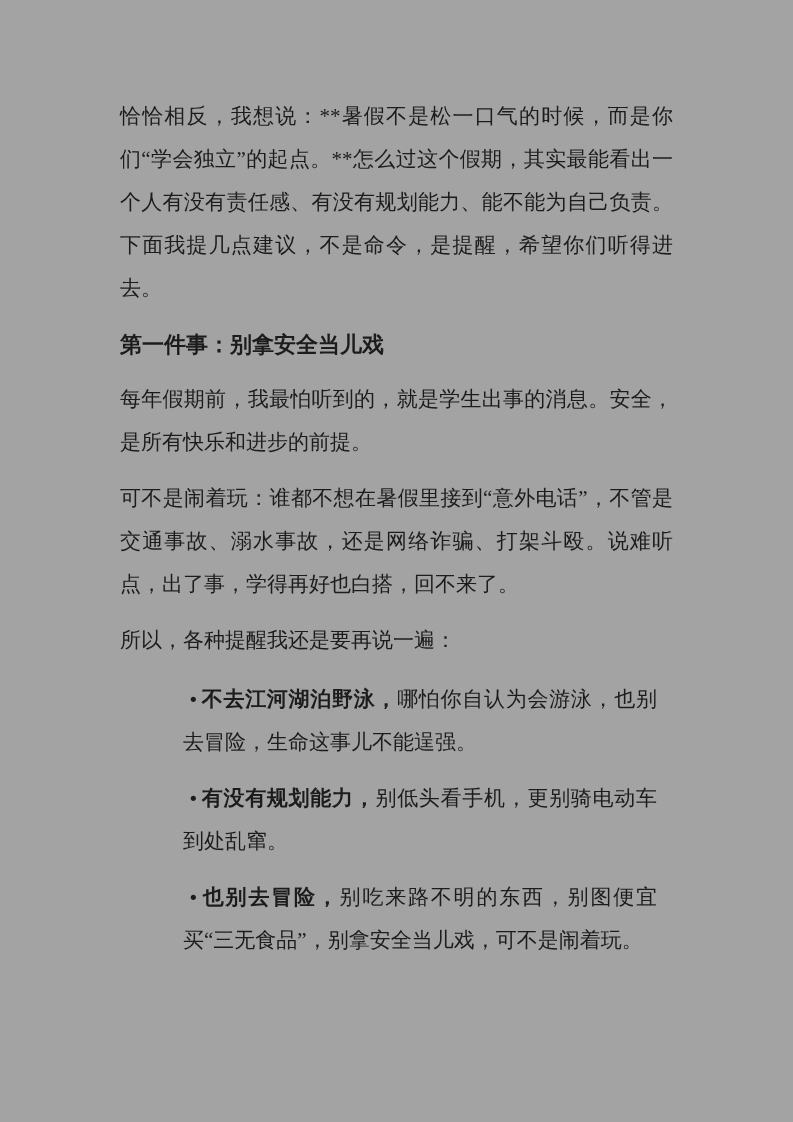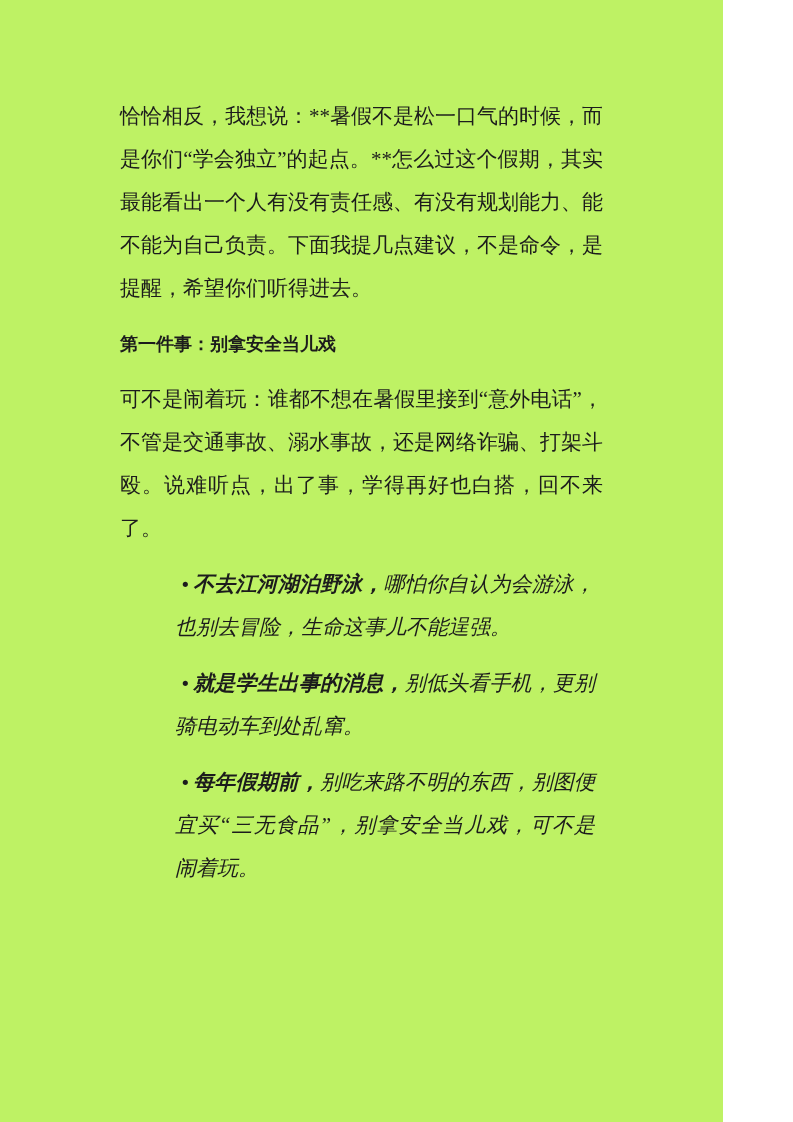--- a/index.html
+++ b/index.html
@@ -2,46 +2,45 @@
 <html><head>
 <meta charset="utf-8">
 <style>
   html, body {
     margin: 0;
     padding: 0;
     background: #ffffff;
   }
   .page {
     position: relative;
-    width: 723px;
+    width: 793px;
     height: 1122px;
-    background: #bef264;
+    background: #a3a3a3;
     box-sizing: border-box;
     padding: 95px 120px 0 120px;
     color: #1c1c1c;
     font-family: "Liberation Serif", "DejaVu Serif", serif;
     font-size: 21px;
     overflow: hidden;
   }
   .para {
     margin: 0 0 13px 0;
     line-height: 43px;
     text-align: justify;
   }
   .heading {
     margin: 0 0 12px 0;
-    font-size: 18px;
+    font-size: 22px;
     font-weight: bold;
     line-height: 43px;
     text-align: left;
   }
   .bullet-list {
-    margin: 8px;
+    margin: 16px;
     padding: 0;
-    font-style: italic;
   }
   .bullet-item {
     margin: 0 0 13px 47px;
     line-height: 43px;
     text-align: justify;
   }
   .bullet-dot {
     display: inline-block;
     width: 18px;
     text-indent: 5px;
@@ -54,28 +53,30 @@
 </style>
 </head>
 <body>
 
 <div class="page">
 
   <p class="para">恰恰相反，我想说：**暑假不是松一口气的时候，而是你们“学会独立”的起点。**怎么过这个假期，其实最能看出一个人有没有责任感、有没有规划能力、能不能为自己负责。下面我提几点建议，不是命令，是提醒，希望你们听得进去。</p>
 
   <h3 class="heading">第一件事：别拿安全当儿戏</h3>
 
+  <p class="para">每年假期前，我最怕听到的，就是学生出事的消息。安全，是所有快乐和进步的前提。</p>
 
   <p class="para">可不是闹着玩：谁都不想在暑假里接到“意外电话”，不管是交通事故、溺水事故，还是网络诈骗、打架斗殴。说难听点，出了事，学得再好也白搭，回不来了。</p>
 
+  <p class="para">所以，各种提醒我还是要再说一遍：</p>
 
   <div class="bullet-list">
 
     <div class="bullet-item"><span class="bullet-dot">•</span><span class="bold-lead">不去江河湖泊野泳，</span><span>哪怕你自认为会游泳，也别去冒险，生命这事儿不能逞强。</span></div>
 
-    <div class="bullet-item"><span class="bullet-dot">•</span><span class="bold-lead">就是学生出事的消息，</span><span>别低头看手机，更别骑电动车到处乱窜。</span></div>
+    <div class="bullet-item"><span class="bullet-dot">•</span><span class="bold-lead">有没有规划能力，</span><span>别低头看手机，更别骑电动车到处乱窜。</span></div>
 
 
-    <div class="bullet-item"><span class="bullet-dot">•</span><span class="bold-lead">每年假期前，</span><span>别吃来路不明的东西，别图便宜买“三无食品”，别拿安全当儿戏，可不是闹着玩。</span></div>
+    <div class="bullet-item"><span class="bullet-dot">•</span><span class="bold-lead">也别去冒险，</span><span>别吃来路不明的东西，别图便宜买“三无食品”，别拿安全当儿戏，可不是闹着玩。</span></div>
 
   </div>
 
 </div>
 
 </body></html>

